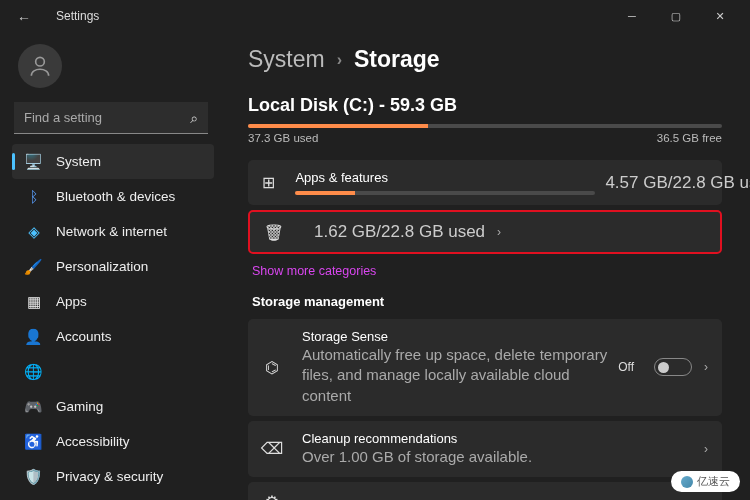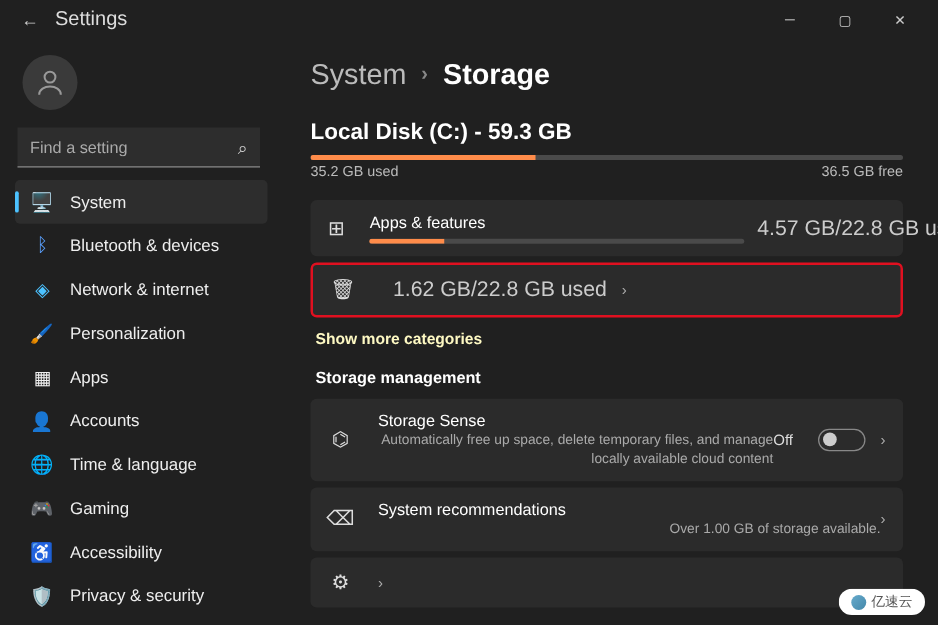--- a/index.html
+++ b/index.html
@@ -1,20 +1,20 @@
 <!DOCTYPE html>
 <html><head>
 <meta charset="utf-8">
 <style>
 * { margin:0; padding:0; box-sizing:border-box; font-family:"Segoe UI",Arial,sans-serif; }
 body { width:750px; height:500px; background:#202020; color:#fff; overflow:hidden; position:relative; }
 
 .titlebar { height:32px; display:flex; align-items:center; padding:0 8px; }
 .titlebar .back { width:32px; text-align:center; font-size:14px; color:#ccc; }
-.titlebar .title { font-size:16px; color:#ddd; margin-left:4px; }
+.titlebar .title { font-size:12px; color:#ddd; margin-left:16px; }
 .winbtns { margin-left:auto; display:flex; }
 .winbtn { width:44px; height:32px; display:flex; align-items:center; justify-content:center; font-size:11px; color:#ccc; }
 
 .layout { display:flex; height:calc(100% - 32px); }
 
 .sidebar { width:218px; padding:8px 4px 0 12px; }
 .avatar { width:44px; height:44px; border-radius:50%; background:#3a3a3a; display:flex; align-items:center; justify-content:center; margin:4px 0 14px 6px; }
 .avatar svg { width:26px; height:26px; }
 .search { position:relative; margin:0 6px 10px 2px; }
 .search input { width:100%; height:32px; background:#2d2d2d; border:none; border-bottom:1px solid #888; color:#fff; padding:0 34px 0 10px; font-size:13px; outline:none; }
@@ -37,26 +37,26 @@
 .bigbar { height:4px; background:#4a4a4a; margin-top:8px; border-radius:2px; overflow:hidden; }
 .bigbar .fill { height:100%; background:#ff8c4a; }
 .barlbl { display:flex; justify-content:space-between; font-size:11.5px; color:#bbb; margin-top:4px; }
 
 .cards { margin-top:16px; }
 .card { background:#2b2b2b; border-radius:5px; padding:10px 14px; margin-bottom:5px; display:flex; align-items:center; position:relative; }
 .card.hl { border:2.5px solid #e01020; }
 .card .cicon { width:20px; display:flex; align-items:center; justify-content:center; margin-right:20px; color:#ddd; }
 .card .cbody { flex:1; }
 .card .ctitle { font-size:13px; color:#fff; }
-.card .cdesc { font-size:11px; color:#aaa; margin-top:1px; line-height:1.35;text-align:right; }
+.card .cdesc { font-size:15px; color:#aaa; margin-top:1px; line-height:1.35; }
 .card .microbar { height:4px; background:#4a4a4a; margin-top:6px; border-radius:2px; width:300px; overflow:hidden; }
 .card .microbar .mf { height:100%; background:#ff8c4a; }
 .card .cval { font-size:17px; color:#ccc; margin-right:12px; margin-left:10px; white-space:nowrap; }
 .card .chev { color:#aaa; font-size:12px; }
-.showmore { font-size:12.5px; color:#fef9c3; margin:10px 0 16px 4px; cursor:pointer;font-weight:bold; }
+.showmore { font-size:12.5px; color:#d946ef; margin:10px 0 16px 4px; cursor:pointer; }
 .section-h { font-size:13px; font-weight:600; margin:6px 0 10px 4px; }
 
 .toggle-wrap { display:flex; align-items:center; gap:20px; margin-right:12px; }
 .toggle-lbl { font-size:12px; color:#ddd; }
 .toggle { width:38px; height:18px; border-radius:10px; border:1px solid #888; background:#2b2b2b; position:relative; }
 .toggle .knob { position:absolute; width:11px; height:11px; background:#ccc; border-radius:50%; top:2.5px; left:3px; }
 
 .watermark { position:absolute; bottom:8px; right:10px; background:#fff; color:#555; font-size:11px; padding:3px 10px; border-radius:12px; display:flex; align-items:center; gap:4px; }
 .watermark .wdot { width:12px; height:12px; border-radius:50%; background:linear-gradient(135deg,#6ac,#48a); }
 </style>
@@ -105,21 +105,20 @@
       <div class="nav-item">
           <span class="ni">▦</span>
           <span>Apps</span>
         </div>
       <div class="nav-item">
           <span class="ni">👤</span>
           <span>Accounts</span>
         </div>
       <div class="nav-item">
           <span class="ni">🌐</span>
-          <span>Time &amp; language</span>
         </div>
       <div class="nav-item">
           <span class="ni">🎮</span>
           <span>Gaming</span>
         </div>
       <div class="nav-item">
           <span class="ni">♿</span>
           <span>Accessibility</span>
         </div>
       <div class="nav-item">
@@ -135,21 +134,21 @@
       <span class="bparent">System</span>
       <span class="bsep">›</span>
       <span>Storage</span>
     </div>
 
     <div class="disk-title">Local Disk (C:) - 59.3 GB</div>
     <div class="bigbar">
         <div class="fill" style="width:38%"></div>
       </div>
     <div class="barlbl">
-      <span>35.2 GB used</span>
+      <span>37.3 GB used</span>
       <span>36.5 GB free</span>
     </div>
 
     <div class="cards">
       <div class="card">
         <div class="cicon">⊞</div>
         <div class="cbody">
           <div class="ctitle">Apps &amp; features</div>
           <div class="microbar">
               <div class="mf" style="width:20%"></div>
@@ -181,21 +180,21 @@
         <div class="toggle">
             <div class="knob"></div>
           </div>
       </div>
       <div class="chev">›</div>
     </div>
 
     <div class="card">
       <div class="cicon">⌫</div>
       <div class="cbody">
-        <div class="ctitle">System recommendations</div>
+        <div class="ctitle">Cleanup recommendations</div>
         <div class="cdesc">Over 1.00 GB of storage available.</div>
       </div>
       <div class="chev">›</div>
     </div>
 
     <div class="card">
       <div class="cicon">⚙</div>
       <div class="chev">›</div>
     </div>
   </main>

